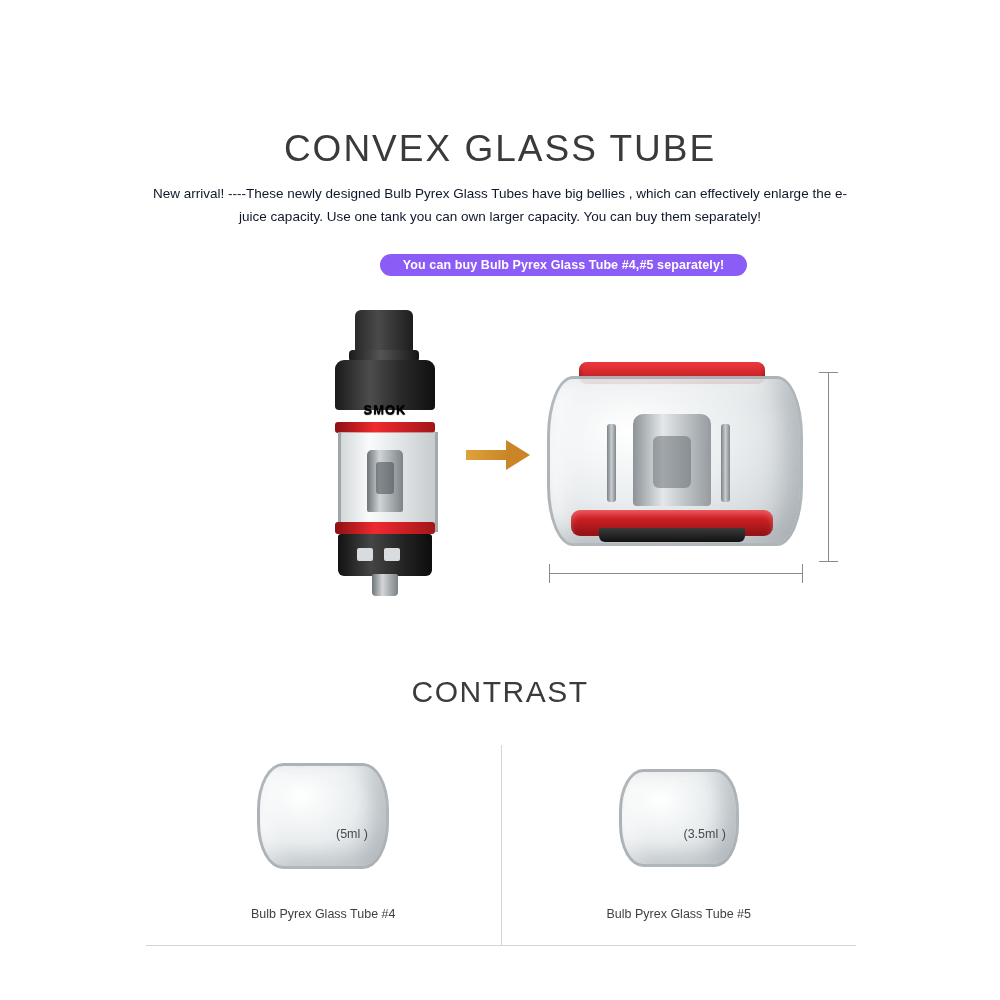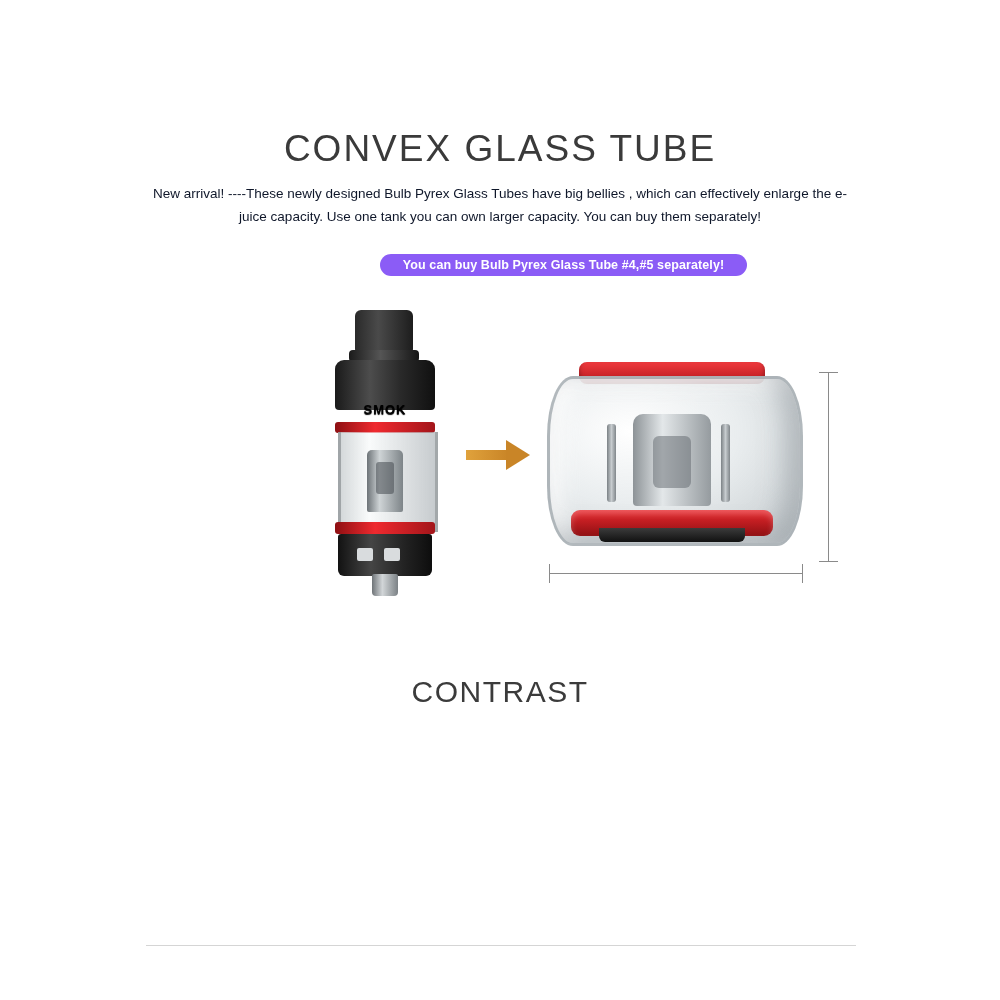--- a/index.html
+++ b/index.html
@@ -437,16 +437,30 @@
 
   <div class="dim-v"></div>
   <div class="dim-h"></div>
 </div>
 
 <div class="contrast-title">CONTRAST</div>
 
 <div class="compare">
 
 
-
+  <div class="compare-col">
+    <div class="shape-wrap">
+      <div class="tube-bulb-4"></div>
+      <div class="capacity c2">(5ml )</div>
+    </div>
+    <div class="compare-label">Bulb Pyrex Glass Tube #4</div>
+  </div>
+
+  <div class="compare-col">
+    <div class="shape-wrap">
+      <div class="tube-bulb-5"></div>
+      <div class="capacity c3">(3.5ml )</div>
+    </div>
+    <div class="compare-label">Bulb Pyrex Glass Tube #5</div>
+  </div>
 </div>
 
 <div class="bottom-rule"></div>
 
 </body></html>

